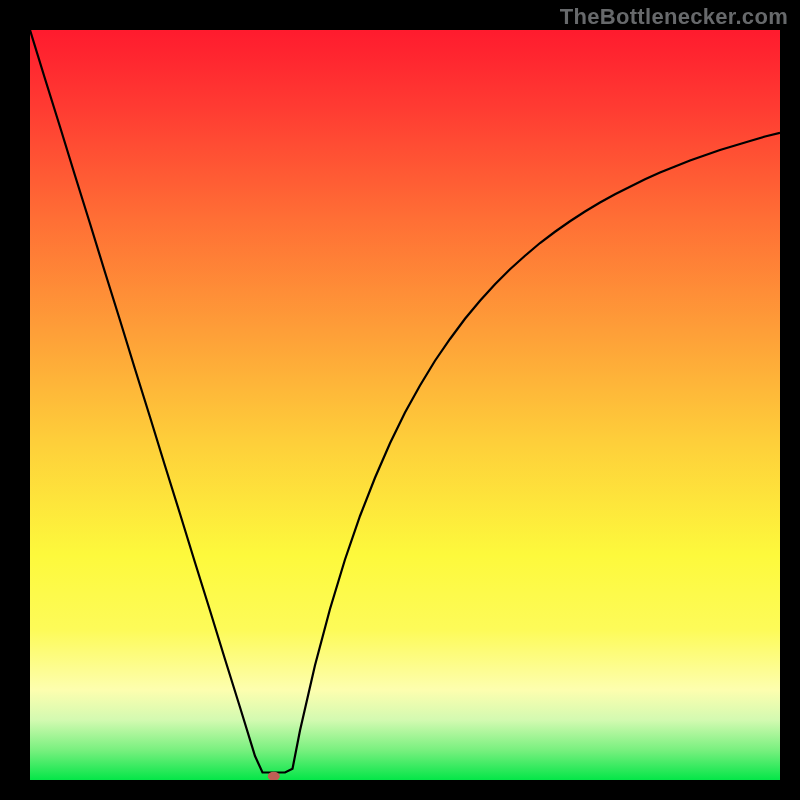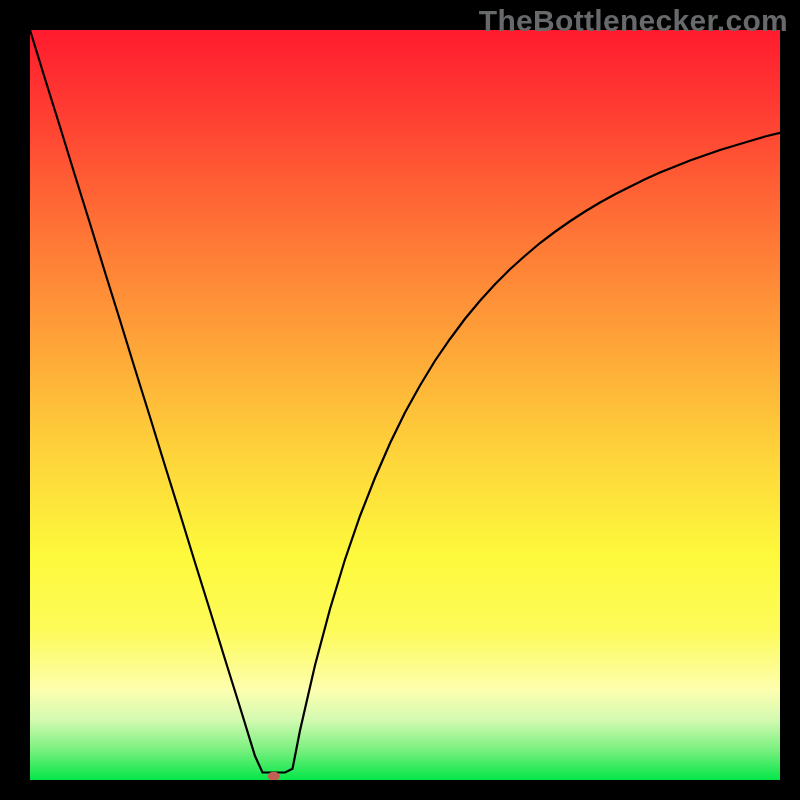--- a/index.html
+++ b/index.html
@@ -13,21 +13,21 @@
   .container {
     position: relative;
     width: 800px;
     height: 800px;
   }
   .watermark {
     position: absolute;
     top: 4px;
     right: 12px;
     font-family: Arial, Helvetica, sans-serif;
-    font-size: 30px;
+    font-size: 22px;
     font-weight: bold;
     color: #67696b;
     letter-spacing: 0.3px;
     z-index: 10;
   }
   .plot-wrap {
     position: absolute;
     top: 30px;
     left: 30px;
     width: 750px;

